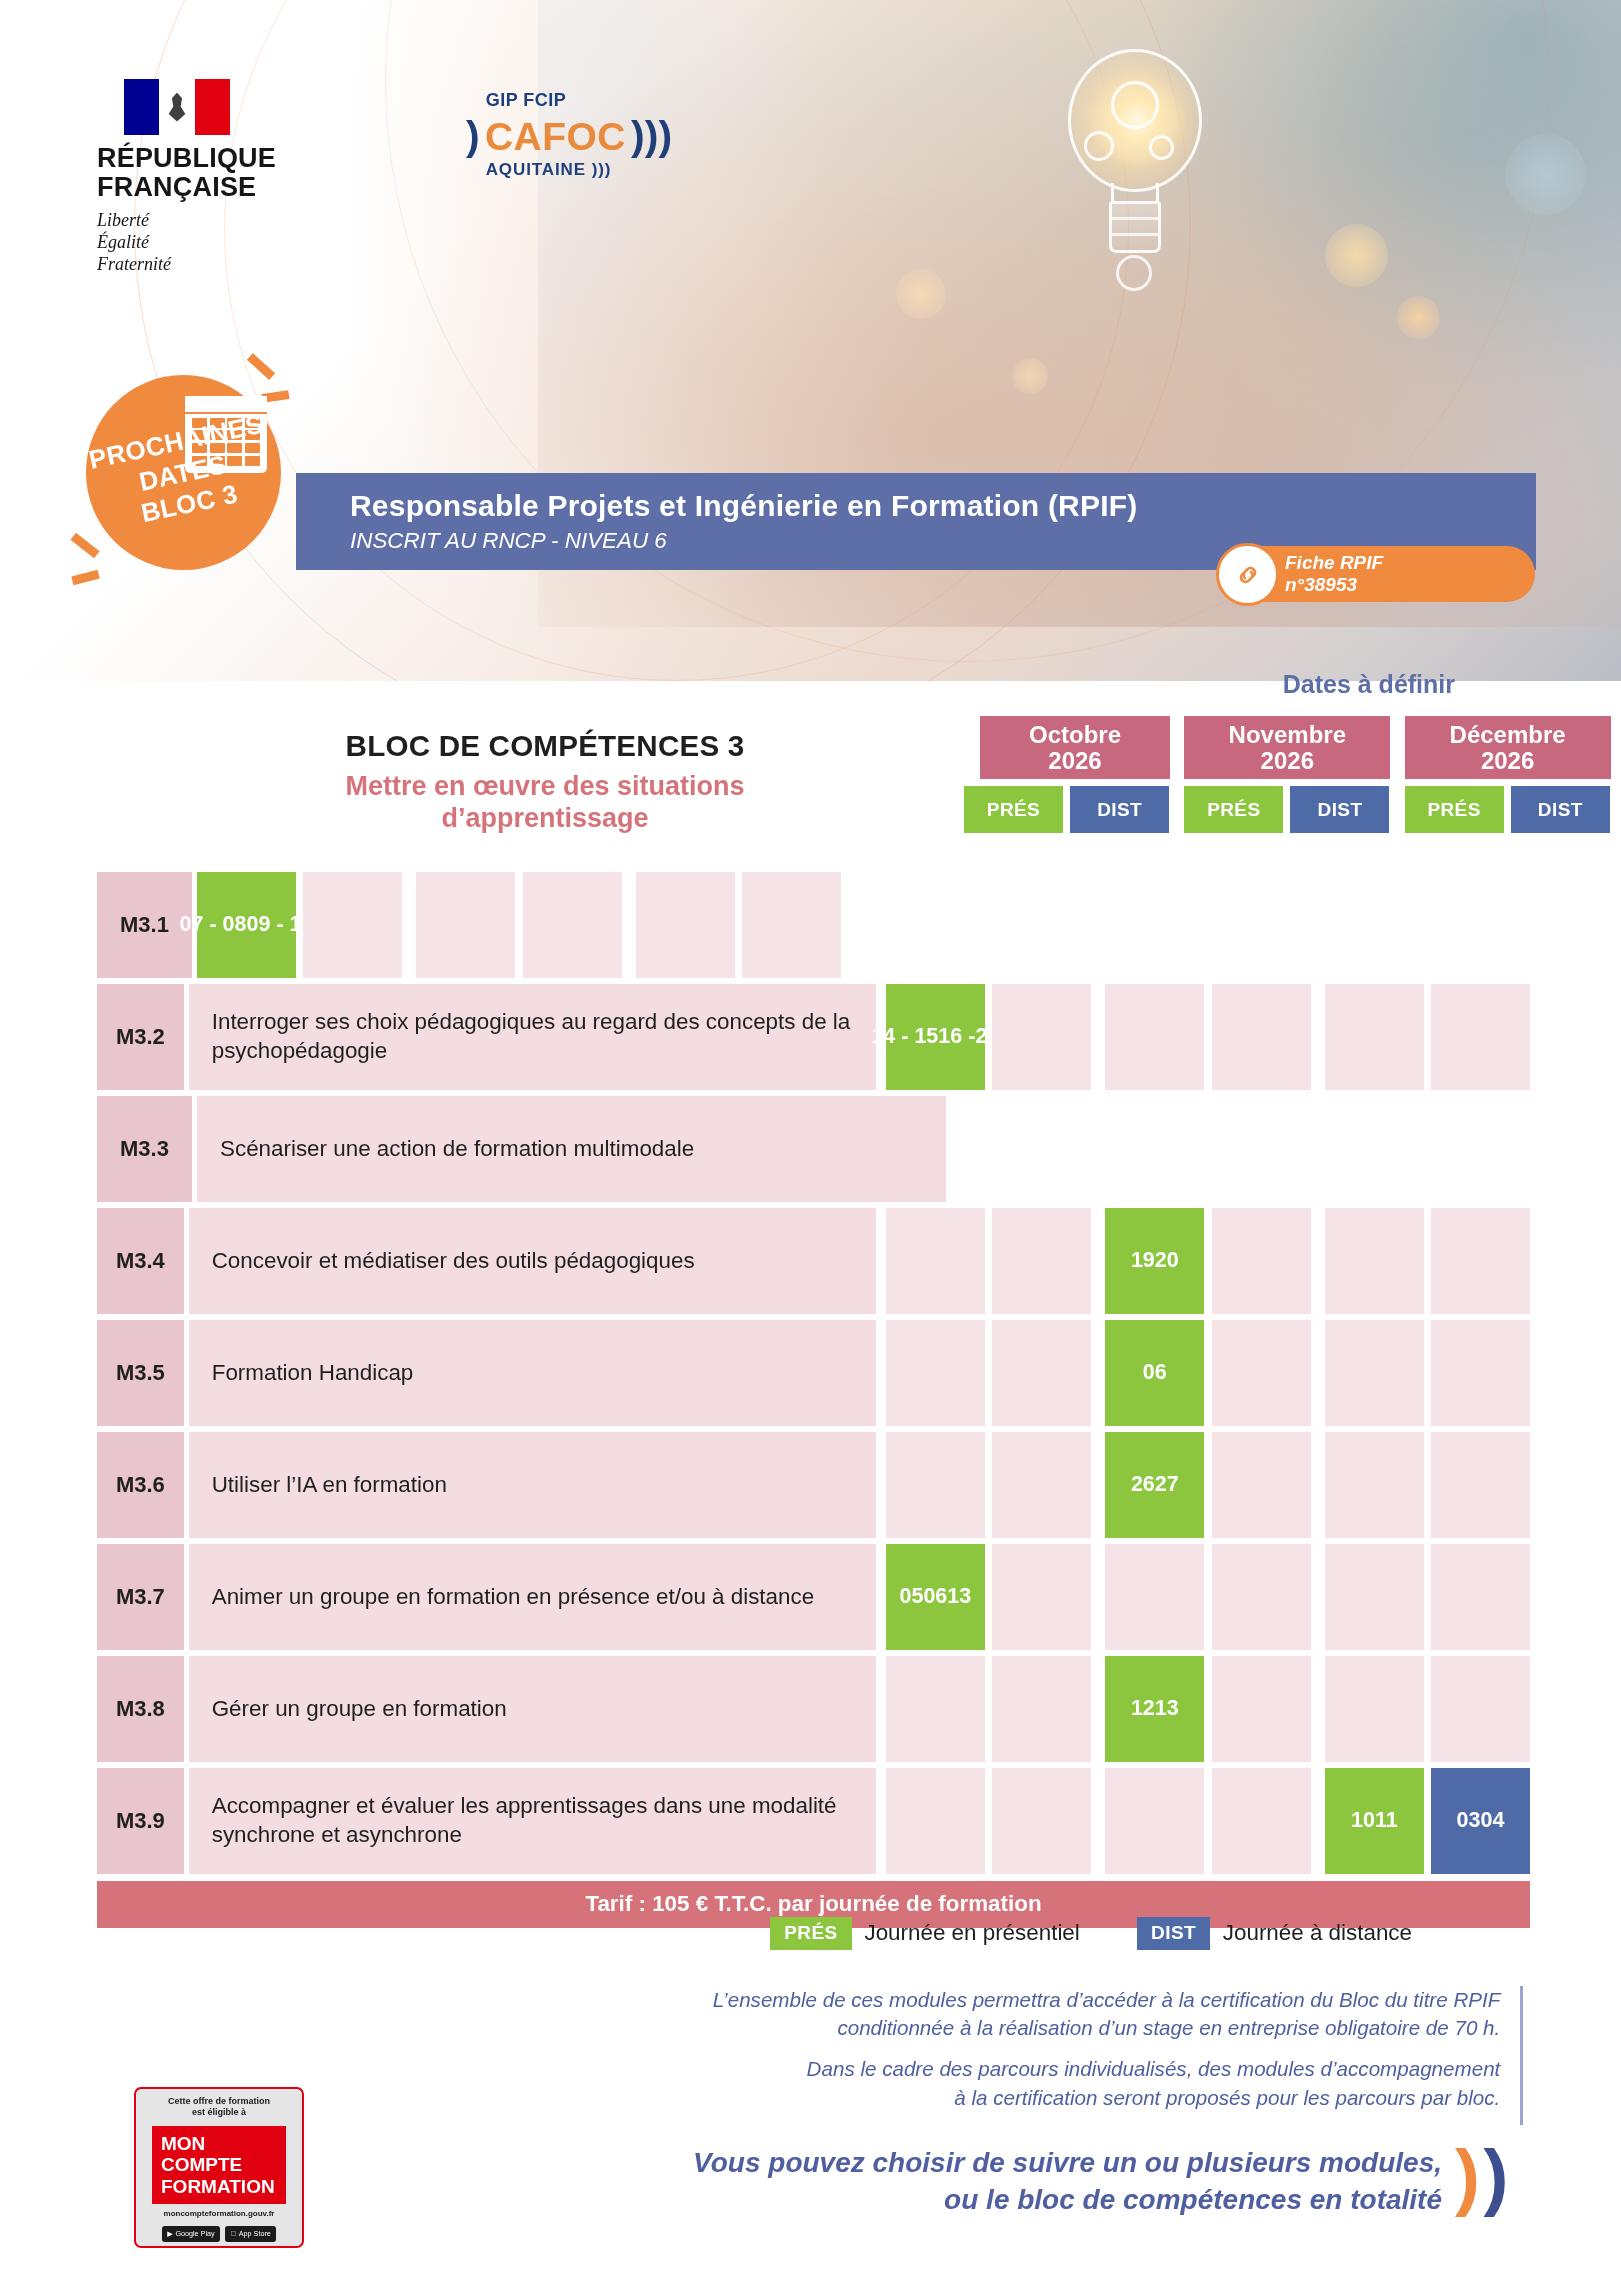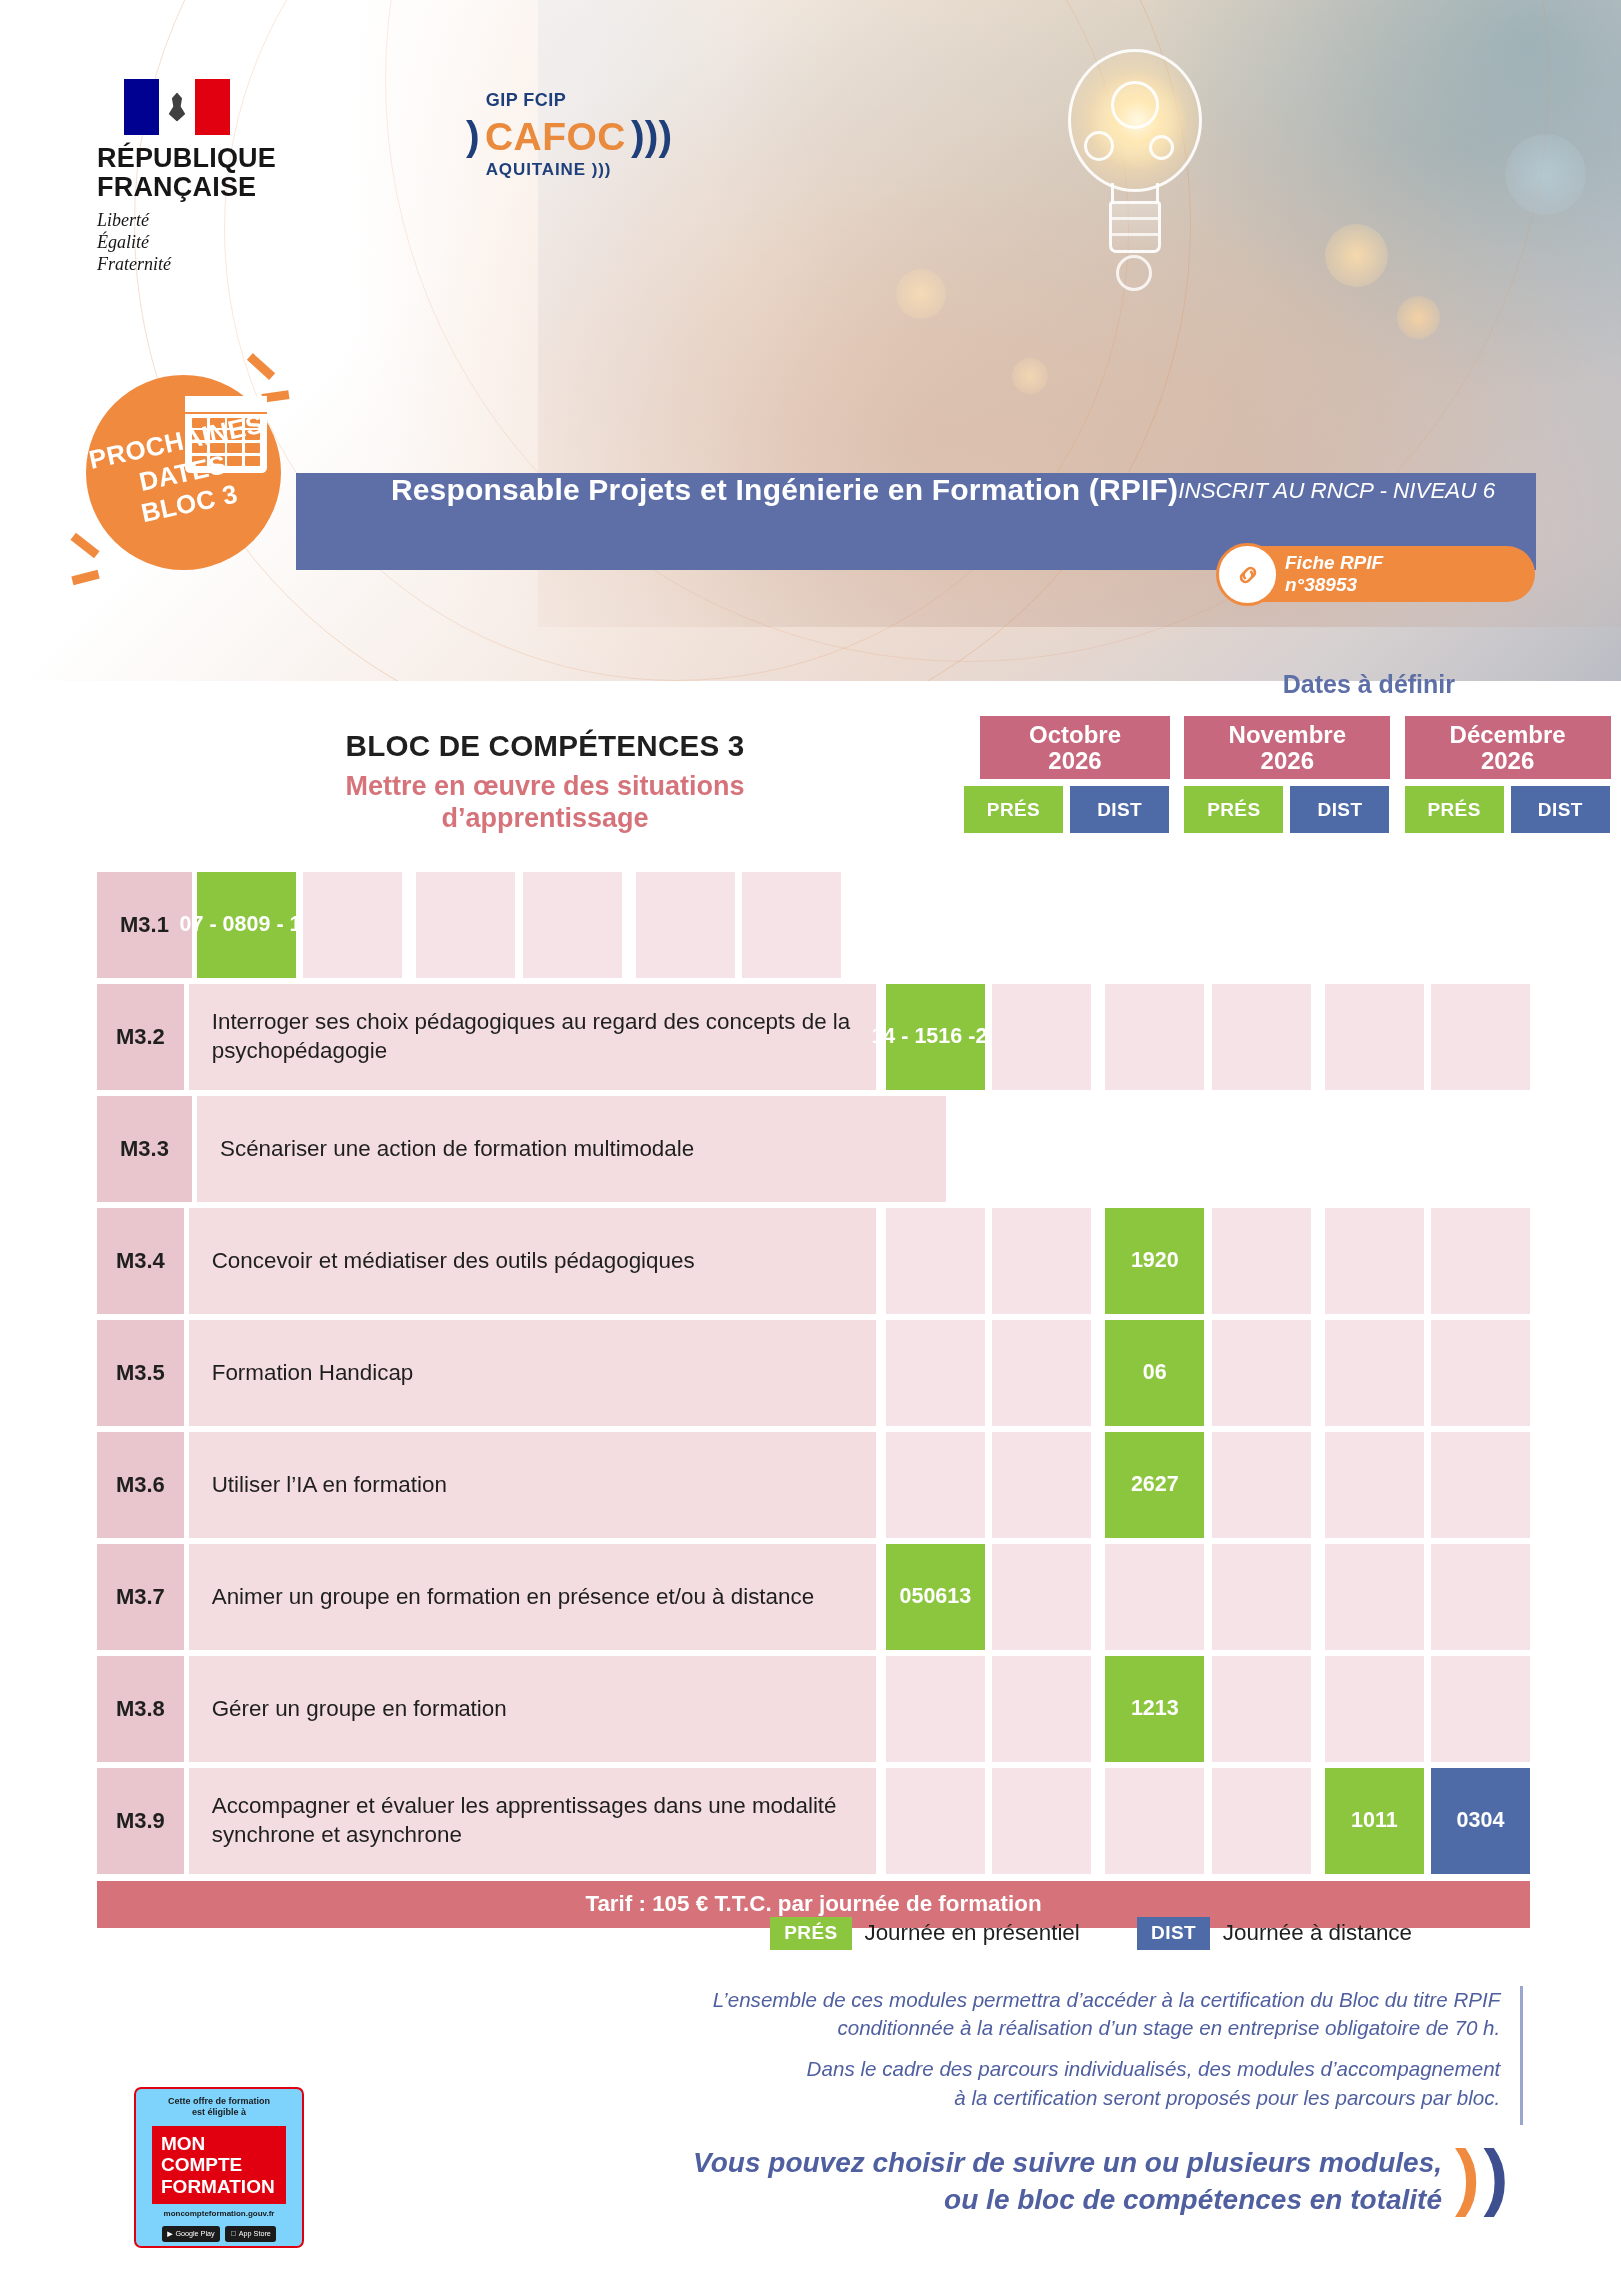--- a/index.html
+++ b/index.html
@@ -200,21 +200,21 @@
   .spark {
     position: absolute; background: #f08a3f;
   }
 
   
   .banner {
     position: absolute;
     left: 296px; top: 473px;
     width: 1240px; height: 97px;
     background: #5e6fa8;
-    display: flex; flex-direction: row; justify-content: center;
+    display: flex; flex-direction: column; justify-content: center;
     padding-left: 54px;
   }
   .banner-title { color: #ffffff; font-size: 30px; font-weight: 700; letter-spacing: 0.2px; }
   .banner-sub { color: #ffffff; font-size: 22.4px; font-style: italic; margin-top: 5.4px; }
   .rncp-pill {
     position: absolute;
     left: 1222px; top: 546px;
     height: 56px; width: 313px;
     background: #f08a3f;
     border-radius: 30px;
@@ -336,21 +336,21 @@
     display: flex; gap: 3.6px; font-size: 75px; font-weight: 700; line-height: 1;
   }
   .cta-chevs .c1 { color: #f08a3f; }
   .cta-chevs .c2 { color: #3d4f8f; }
 
   
   .mcf {
     position: absolute; left: 134px; top: 2087px;
     width: 170px; height: 161px;
     border: 2.7px solid #e1000f; border-radius: 7.2px;
-    background: #7dd3fc;
+    background: #e5e5e5;
     padding: 7.2px 5.4px;
     text-align: center;
   }
   .mcf-top { font-size: 9px; font-weight: 700; color: #1b1b1b; line-height: 1.25; }
   .mcf-box {
     margin: 7.2px auto 5.4px; width: 134px;
     background: #e1000f; color: #ffffff;
     font-weight: 700; font-size: 19px; line-height: 1.12;
     padding: 7.2px 1.8px;
     text-align: left; padding-left: 9px;

